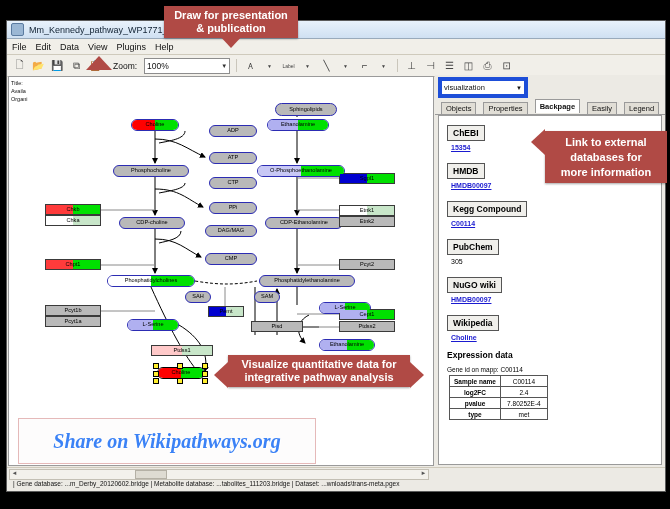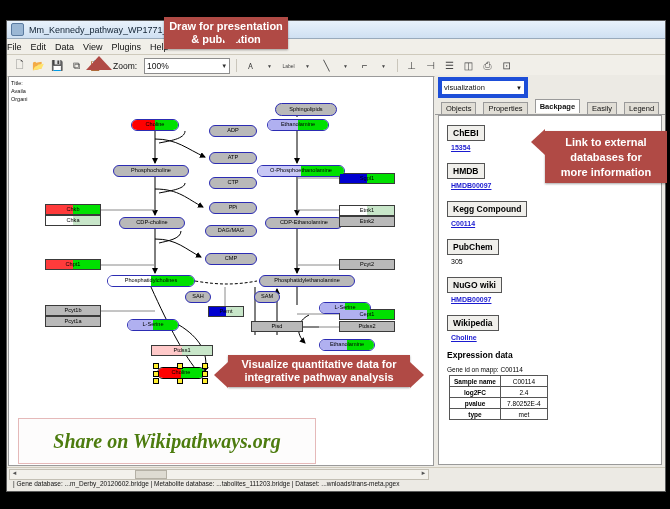--- a/index.html
+++ b/index.html
@@ -5,21 +5,21 @@
   html,body{margin:0;padding:0;background:#000;}
   body{width:670px;height:509px;overflow:hidden;font-family:"Liberation Sans",sans-serif;}
   #root{position:relative;width:670px;height:509px;background:#000;}
 
   
   .window{position:absolute;left:6px;top:20px;width:658px;height:470px;background:#eceae4;border:1px solid #5b5b5b;}
   .titlebar{height:17px;background:linear-gradient(#e9f2fb,#cfe0f2);border-bottom:1px solid #9ab;display:flex;align-items:center;padding:0 4px;}
   .titlebar .tico{width:11px;height:11px;margin-right:5px;background:#9bb7d4;border:1px solid #5b7ba0;border-radius:2px;position:relative;}
   .titlebar .ttxt{font-size:9px;color:#123;white-space:nowrap;}
 
-  .menubar{height:15px;background:#f1efe9;border-bottom:1px solid #cfcabc;display:flex;align-items:center;gap:9px;}
+  .menubar{height:15px;background:#f1efe9;border-bottom:1px solid #cfcabc;display:flex;align-items:center;padding-left:5px;gap:9px;}
   .menubar span{font-size:9px;color:#111;}
 
   .toolbar{height:21px;background:#f1efe9;border-bottom:1px solid #cfcabc;display:flex;align-items:center;padding-left:5px;gap:4px;}
   .tbtn{width:15px;height:15px;display:flex;align-items:center;justify-content:center;font-size:10px;color:#444;}
   .tsep{width:1px;height:13px;background:#cac6bb;margin:0 2px;}
   .zlabel{font-size:8.5px;color:#111;margin:0 3px 0 6px;}
   .zoomsel{width:80px;height:14px;border:1px solid #8d8d8d;background:#fff;font-size:8.5px;display:flex;align-items:center;justify-content:space-between;padding:0 2px;color:#111;}
   .zoomsel .arr{font-size:6px;color:#333;}
 
   .body{position:absolute;left:0;top:54px;right:0;bottom:24px;display:flex;}
@@ -67,21 +67,21 @@
   .statustxt{position:absolute;left:6px;top:12px;font-size:6.5px;color:#111;white-space:nowrap;}
 
   
   .callout{position:absolute;background:#b04a45;color:#fff;font-weight:bold;text-align:center;z-index:40;font-size:11px;line-height:13px;display:flex;align-items:center;justify-content:center;box-shadow:0 1px 2px rgba(0,0,0,.35);}
   .arrowdown{position:absolute;width:0;height:0;z-index:40;border-left:13px solid transparent;border-right:13px solid transparent;border-top:14px solid #b04a45;}
   .arrowup{position:absolute;width:0;height:0;z-index:40;border-left:13px solid transparent;border-right:13px solid transparent;border-bottom:14px solid #b04a45;}
   .arrowleft{position:absolute;width:0;height:0;z-index:40;border-top:13px solid transparent;border-bottom:13px solid transparent;border-right:14px solid #b04a45;}
   .arrowright{position:absolute;width:0;height:0;z-index:40;border-top:13px solid transparent;border-bottom:13px solid transparent;border-left:14px solid #b04a45;}
 
   .share{position:absolute;left:18px;top:418px;width:296px;height:44px;background:#fdfcfc;border:1px solid #e5b9b9;display:flex;align-items:center;justify-content:center;z-index:45;}
-  .share span{font-family:"Liberation Serif",serif;font-style:italic;font-weight:bold;font-size:20px;color:#4d7c0f;text-shadow:1px 1px 0 #fff;}
+  .share span{font-family:"Liberation Serif",serif;font-style:italic;font-weight:bold;font-size:20px;color:#3b82f6;text-shadow:1px 1px 0 #fff;}
 </style>
 </head>
 <body>
 
 <div id="root">
 
   <div class="window">
 
     <div class="titlebar">
       <div class="tico"></div>
@@ -429,21 +429,21 @@
     <div class="statusbar">
       <div class="hscroll">
         <span class="ar" style="left:0">◄</span>
         <div class="thumb"></div>
         <span class="ar" style="right:0">►</span>
       </div>
       <div class="statustxt">| Gene database: ...m_Derby_20120602.bridge | Metabolite database: ...tabolites_111203.bridge | Dataset: ...wnloads\trans-meta.pgex</div>
     </div>
   </div>
 
-  <div class="callout" style="left:164px;top:17px;width:124px;height:32px;white-space:pre-line;">Draw for presentation
+  <div class="callout" style="left:164px;top:6px;width:134px;height:32px;white-space:pre-line;">Draw for presentation
 &amp; publication</div>
   <div class="arrowdown" style="left:218px;top:34px;"></div>
 
   <div class="arrowup" style="left:86px;top:56px;"></div>
 
   <div class="callout" style="left:545px;top:131px;width:122px;height:52px;white-space:pre-line;line-height:15px;">Link  to external
 databases  for
 more information</div>
   <div class="arrowleft" style="left:531px;top:129px;"></div>
 

